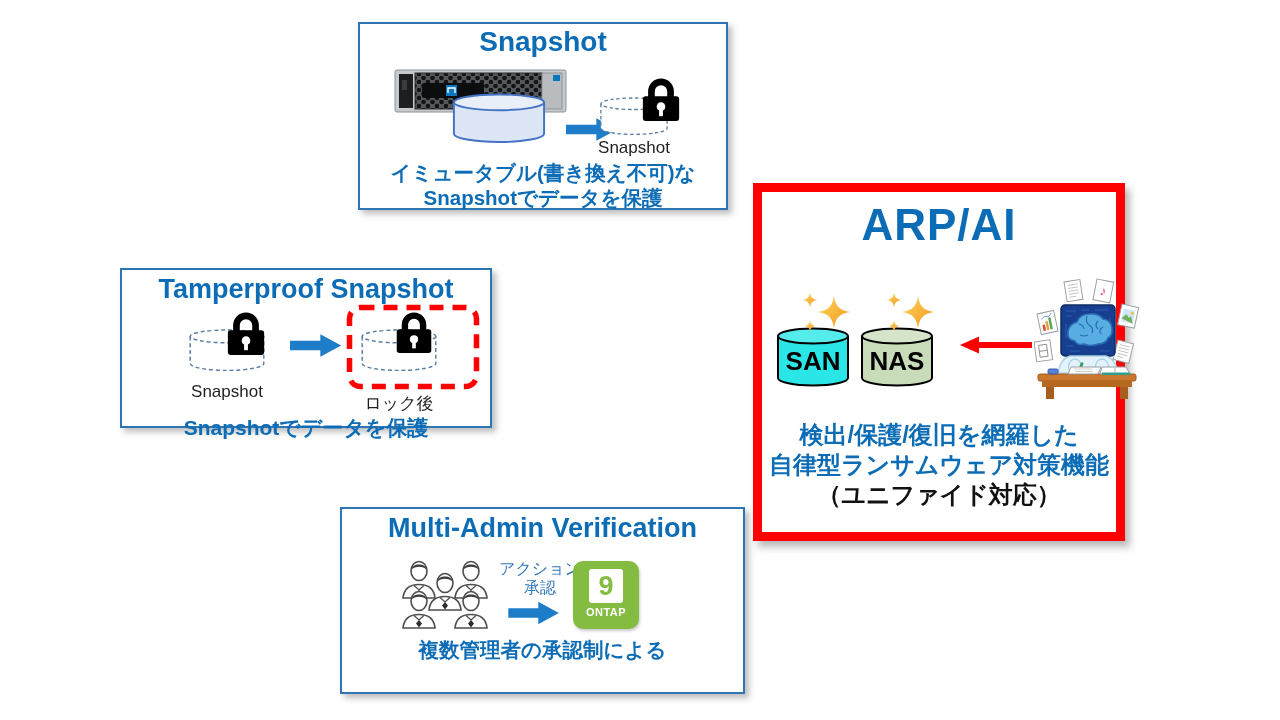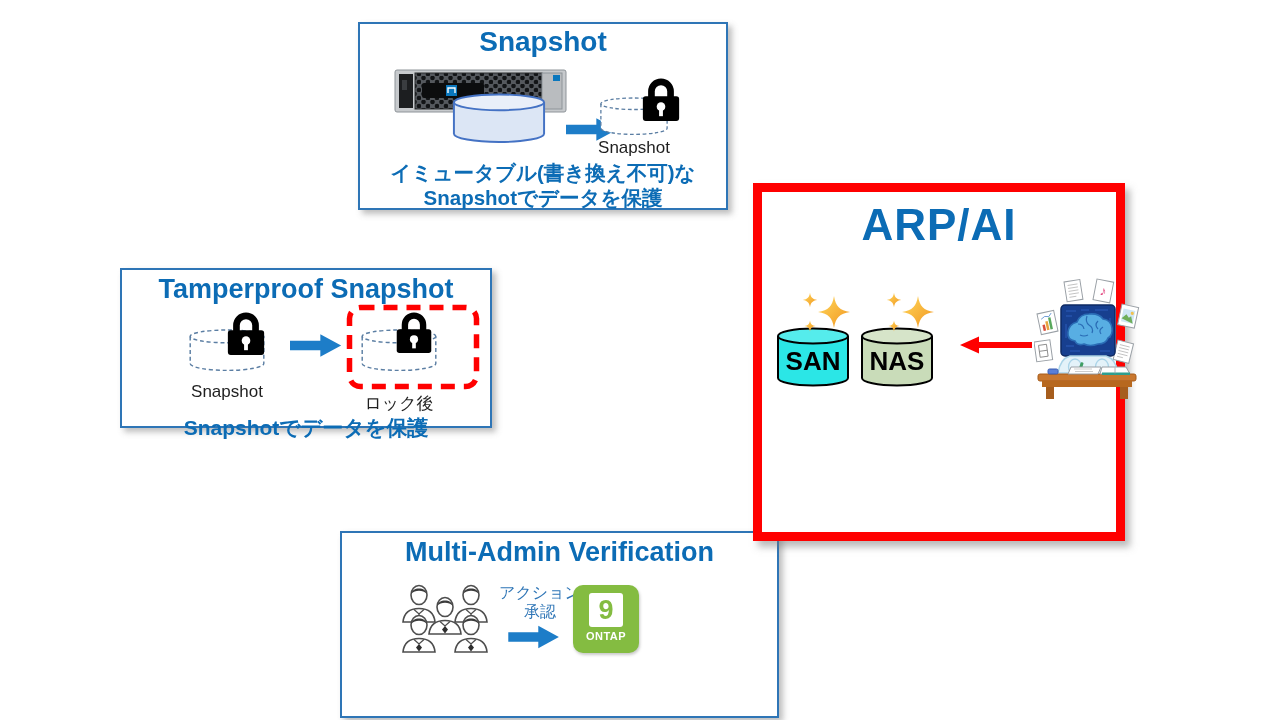--- a/index.html
+++ b/index.html
@@ -144,21 +144,21 @@
       <path d="M12,24 v-7 a10,10 0 0 1 20,0 v7" fill="none" stroke="#000000" stroke-width="7" stroke-linecap="round"></path>
       <rect x="3" y="22" width="38" height="26" rx="3" fill="#000000"></rect>
       <circle cx="22" cy="33" r="4.5" fill="#ffffff"></circle>
       <rect x="20" y="34.5" width="4" height="8.5" fill="#ffffff"></rect>
     </svg>
     <div class="small-label" style="left:237px;top:122px;width:80px">ロック後</div>
 
     <div class="caption" style="top:144px;font-size:21px">Snapshotでデータを保護</div>
   </section>
 
-  <section class="panel" style="left:340px;top:531px;width:439px;height:187px">
+  <section class="panel" style="left:340px;top:507px;width:405px;height:187px">
     <div class="panel-title" style="top:4px;font-size:27px">Multi-Admin Verification</div>
 
     <svg class="abs" style="left:55px;top:47px" width="96" height="76" viewBox="0 0 96 72">
       <use href="#g-person" transform="translate(4,0)"></use>
       <use href="#g-person" transform="translate(56,0)"></use>
       <use href="#g-person" transform="translate(30,12)"></use>
       <use href="#g-person" transform="translate(4,30)"></use>
       <use href="#g-person" transform="translate(56,30)"></use>
     </svg>
 
@@ -172,20 +172,21 @@
     </svg>
 
     <div class="ontap" style="left:231px;top:52px;width:66px;height:68px">
       <div class="ontap-nine-box">
         <span>9</span>
       </div>
       <div class="ontap-name">ONTAP</div>
     </div>
 
     <div class="caption" style="top:128px;font-size:20.5px;line-height:26px">
+      <div>複数管理者の承認制による</div>
     </div>
   </section>
 
   <section class="panel-red" style="left:753px;top:183px;width:372px;height:358px">
     <div class="panel-title" style="top:8px;font-size:44px;letter-spacing:1px">ARP/AI</div>
 
     <svg class="abs" style="left:14px;top:98px" width="78" height="104" viewBox="0 0 78 104">
       <path d="M2,46 v42 a35,7.5 0 0 0 70,0 v-42" fill="#2be6e6" stroke="#000000" stroke-width="2"></path>
       <ellipse cx="37" cy="46" rx="35" ry="7.5" fill="#55ecec" stroke="#000000" stroke-width="2"></ellipse>
       <use href="#g-star" fill="url(#g-sparkle)" transform="translate(58,22)"></use>
@@ -257,15 +258,20 @@
       <rect x="12" y="109" width="8" height="12" fill="#a65d1d"></rect>
       <rect x="86" y="109" width="8" height="12" fill="#a65d1d"></rect>
       <path d="M34,96 l30,0 3,-7 -30,0 z" fill="#ffffff" stroke="#9aa0a6"></path>
       <path d="M40,91 h18 M41,93.5 h18" stroke="#c0c0c0" stroke-width=".8"></path>
       <path d="M66,96 l30,0 -4,-7 -24,0 z" fill="#ffffff" stroke="#9aa0a6"></path>
       <rect x="68" y="94.5" width="28" height="2.5" fill="#2f9e8e"></rect>
       <path d="M81,89.5 v6" stroke="#9aa0a6" stroke-width=".8"></path>
       <rect x="14" y="91" width="10" height="5" rx="1.5" fill="#5b7fd6" stroke="#3a5cb0"></rect>
     </svg>
 
+    <div class="caption" style="top:228px;font-size:24px;line-height:30px">
+      <div>検出/保護/復旧を網羅した</div>
+      <div>自律型ランサムウェア対策機能</div>
+      <div class="line-black">（ユニファイド対応）</div>
+    </div>
   </section>
 
 </div>
 
 </body></html>

